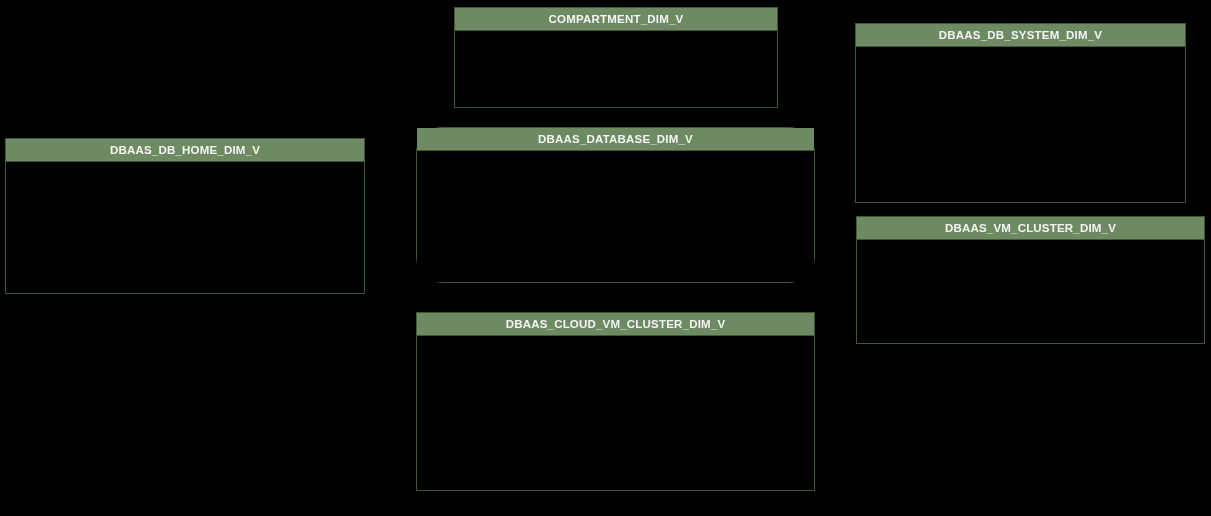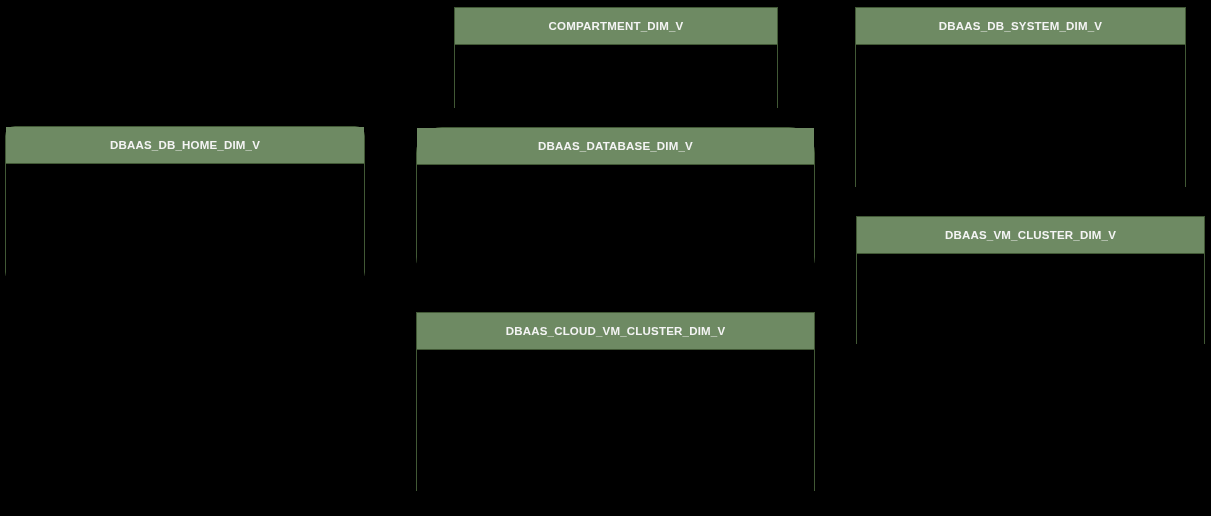--- a/index.html
+++ b/index.html
@@ -16,21 +16,21 @@
     font-family: "Liberation Sans", sans-serif;
   }
   .entity {
     position: absolute;
     box-sizing: border-box;
     background: var(--body-fill, #000000);
     border: 1px solid var(--border-color, #415835);
   }
   .entity-header {
     box-sizing: border-box;
-    height: 37px;
+    height: 23px;
     background: var(--header-fill, #6e8a63);
     border-bottom: 1px solid var(--border-color, #415835);
     display: flex;
     align-items: center;
     justify-content: center;
     overflow: hidden;
   }
   .entity-title {
     color: var(--title-color, #f4f4f4);
     font-size: 11.5px;
@@ -47,27 +47,27 @@
 </head>
 <body>
 
 <div class="diagram-canvas">
     <div class="entity" style="left: 454px; top: 7px; width: 324px; height: 101px;">
     <div class="entity-header">
       <span class="entity-title">COMPARTMENT_DIM_V</span>
     </div>
     <div class="entity-body"></div>
   </div>
-    <div class="entity" style="left: 855px; top: 7px; width: 331px; height: 180px;">
+    <div class="entity" style="left: 855px; top: 23px; width: 331px; height: 180px;">
     <div class="entity-header">
       <span class="entity-title">DBAAS_DB_SYSTEM_DIM_V</span>
     </div>
     <div class="entity-body"></div>
   </div>
-    <div class="entity" style="left: 5px; top: 126px; width: 360px; height: 156px; border-radius: 10px;">
+    <div class="entity" style="left: 5px; top: 138px; width: 360px; height: 156px;">
     <div class="entity-header">
       <span class="entity-title">DBAAS_DB_HOME_DIM_V</span>
     </div>
     <div class="entity-body"></div>
   </div>
     <div class="entity" style="left: 416px; top: 127px; width: 399px; height: 156px; border-radius: 26px;">
     <div class="entity-header">
       <span class="entity-title">DBAAS_DATABASE_DIM_V</span>
     </div>
     <div class="entity-body"></div>

